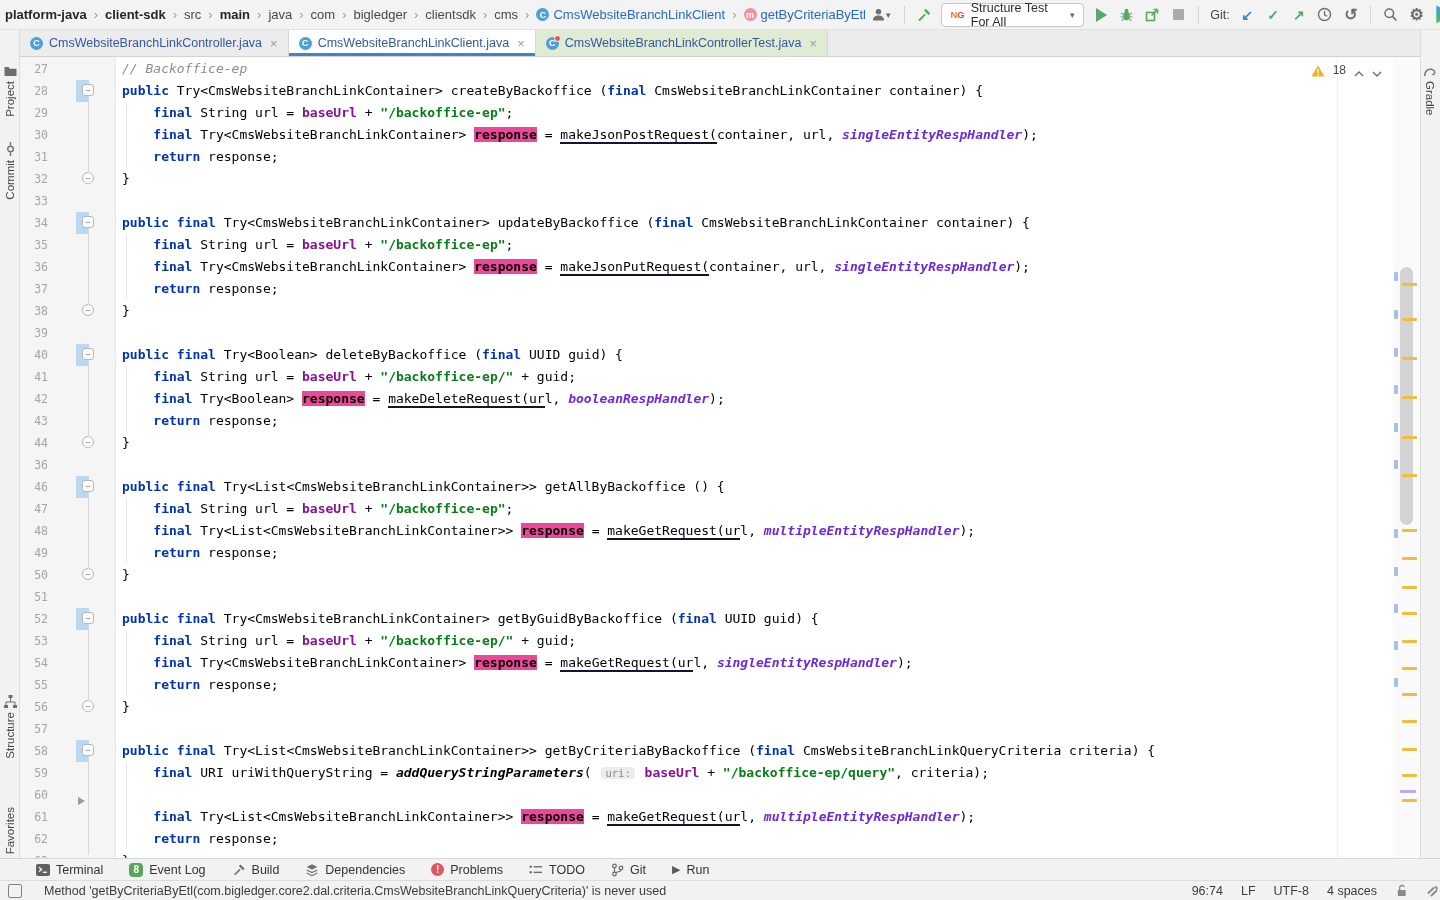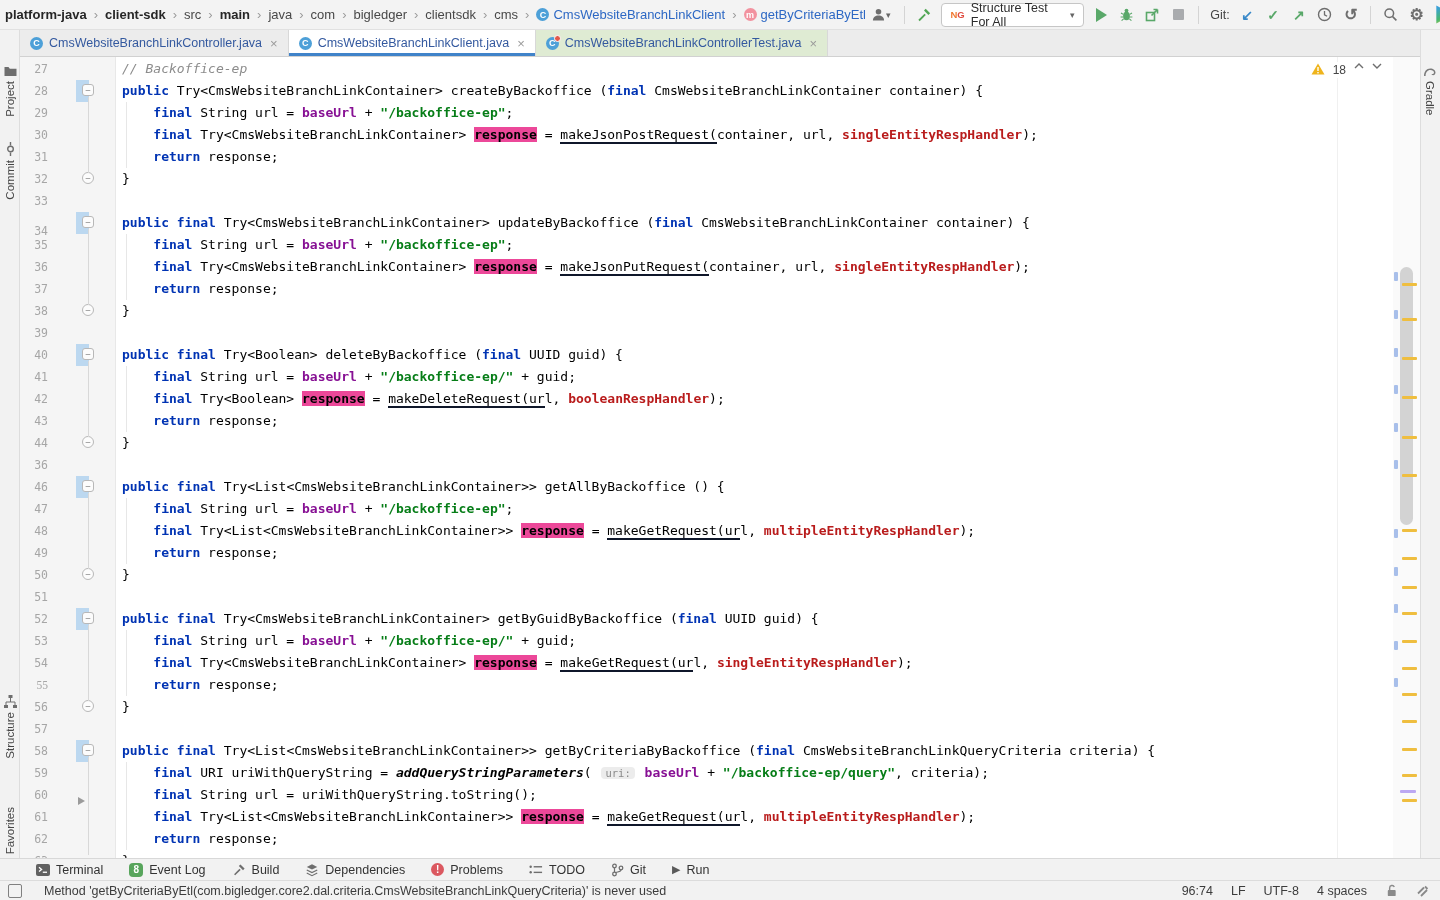--- a/index.html
+++ b/index.html
@@ -57,45 +57,45 @@
   .fold.end{border-radius:6px;}
   .fold-guide{position:absolute;left:68px;width:1px;background:#D8D8D8;}
   .gutter-arrow{position:absolute;left:58px;width:0;height:0;border-left:7px solid #9B9B9B;border-top:4.5px solid transparent;border-bottom:4.5px solid transparent;}
   .code{position:absolute;left:102px;top:0;right:27px;height:100%;}
   .code-line{position:absolute;left:0;height:22px;line-height:22px;white-space:pre;font-family:"DejaVu Sans Mono",monospace;font-size:13px;color:#000;}
   .tk-k{color:#0033B3;font-weight:bold;}
   .tk-x{color:#000;}
   .tk-c{color:#8C8C8C;font-style:italic;}
   .tk-s{color:#067D17;font-weight:bold;}
   .tk-f{color:#871094;font-weight:bold;}
-  .tk-i{color:#b91c1c;font-weight:bold;}
+  .tk-i{color:#6d28d9;font-weight:bold;font-style:italic;}
   .tk-m{color:#000;font-weight:bold;font-style:italic;}
   .tk-h{background:#ec4899;font-weight:bold;}
   .tk-e{border-bottom:2px solid #0f172a;}
   .tk-p{background:#ECECEC;color:#8A8A8A;border-radius:4px;padding:0 4px;font-size:10.5px;margin:0 2px;}
   .indent-guide{position:absolute;left:4px;width:1px;background:#E7E7E7;}
   .margin-guide{position:absolute;left:1317px;top:0;height:100%;width:1px;background:#F0F0F0;}
 
-  .inspections{position:absolute;right:34px;top:5px;display:flex;align-items:flex-start;gap:8px;font-size:12px;color:#454545;background:rgba(255,255,255,.9);padding:1px 4px;border-radius:3px;}
+  .inspections{position:absolute;right:34px;top:5px;display:flex;align-items:flex-end;gap:8px;font-size:12px;color:#454545;background:rgba(255,255,255,.9);padding:1px 4px;border-radius:3px;}
   .stripe{position:absolute;right:0;top:0;width:27px;height:100%;background:#FAFAFA;}
   .thumb{position:absolute;left:7px;width:13px;border-radius:7px;background:#C9C9C9;opacity:.8;}
   .mark-y{position:absolute;left:9px;width:15px;height:3px;background:#EFBE3F;border-radius:1px;}
   .mark-b{position:absolute;left:1px;width:4px;height:9px;background:#A8BFEA;border-radius:1px;}
   .mark-p{position:absolute;left:7px;width:16px;height:2.5px;background:#BCA8F2;border-radius:1px;}
 
   
   .bottombar{position:absolute;left:0;top:858px;width:1440px;height:22px;background:#F2F2F2;border-top:1px solid #D8D8D8;display:flex;align-items:center;gap:26px;padding-left:36px;box-sizing:border-box;font-size:12.5px;color:#333;}
   .bb-item{display:flex;align-items:center;gap:6px;}
   .badge-green{display:inline-flex;align-items:center;justify-content:center;width:14px;height:14px;border-radius:4px;background:#58A55C;color:#fff;font-size:10px;font-weight:bold;}
   .badge-red{display:inline-flex;align-items:center;justify-content:center;width:13px;height:13px;border-radius:50%;background:#DB5860;color:#fff;font-size:10px;font-weight:bold;}
 
   
   .statusbar{position:absolute;left:0;top:880px;width:1440px;height:20px;background:#F2F2F2;border-top:1px solid #DCDCDC;display:flex;align-items:center;box-sizing:border-box;font-size:12.5px;color:#3C3C3C;}
   .sb-msg{margin-left:22px;white-space:nowrap;}
-  .sb-right{margin-left:auto;display:flex;align-items:center;gap:18px;padding-right:10px;}
+  .sb-right{margin-left:auto;display:flex;align-items:center;gap:18px;}
   .sb-winicon{width:12px;height:12px;border:1.4px solid #808080;border-radius:2px;margin-left:8px;}
   svg{display:block;}
 </style>
 </head>
 <body>
 
 <div class="app">
 
   <div class="topbar">
     <div class="breadcrumb">
@@ -279,21 +279,21 @@
         <div class="lnum" style="top: 1px;">27</div>
         <div class="lnum" style="top: 23px;">28</div>
         <div class="vcs-mark" style="top: 23px;"></div>
         <div class="fold start" style="top: 27px;">−</div>
         <div class="lnum" style="top: 45px;">29</div>
         <div class="lnum" style="top: 67px;">30</div>
         <div class="lnum" style="top: 89px;">31</div>
         <div class="lnum" style="top: 111px;">32</div>
         <div class="fold end" style="top: 115px;">−</div>
         <div class="lnum" style="top: 133px;">33</div>
-        <div class="lnum" style="top: 163px;">34</div>
+        <div class="lnum" style="top: 155px;">34</div>
         <div class="vcs-mark" style="top: 155px;"></div>
         <div class="fold start" style="top: 159px;">−</div>
         <div class="lnum" style="top: 177px;">35</div>
         <div class="lnum" style="top: 199px;">36</div>
         <div class="lnum" style="top: 221px;">37</div>
         <div class="lnum" style="top: 243px;">38</div>
         <div class="fold end" style="top: 247px;">−</div>
         <div class="lnum" style="top: 265px;">39</div>
         <div class="lnum" style="top: 287px;">40</div>
         <div class="vcs-mark" style="top: 287px;"></div>
@@ -311,21 +311,21 @@
         <div class="lnum" style="top: 463px;">48</div>
         <div class="lnum" style="top: 485px;">49</div>
         <div class="lnum" style="top: 507px;">50</div>
         <div class="fold end" style="top: 511px;">−</div>
         <div class="lnum" style="top: 529px;">51</div>
         <div class="lnum" style="top: 551px;">52</div>
         <div class="vcs-mark" style="top: 551px;"></div>
         <div class="fold start" style="top: 555px;">−</div>
         <div class="lnum" style="top: 573px;">53</div>
         <div class="lnum" style="top: 595px;">54</div>
-        <div class="lnum" style="top: 617px; font-family: Liberation Serif, serif;">55</div>
+        <div class="lnum" style="top: 617px;">55</div>
         <div class="lnum" style="top: 639px;">56</div>
         <div class="fold end" style="top: 643px;">−</div>
         <div class="lnum" style="top: 661px;">57</div>
         <div class="lnum" style="top: 683px;">58</div>
         <div class="vcs-mark" style="top: 683px;"></div>
         <div class="fold start" style="top: 687px;">−</div>
         <div class="lnum" style="top: 705px;">59</div>
         <div class="lnum" style="top: 727px;">60</div>
         <div class="gutter-arrow" style="top: 740px;"></div>
         <div class="lnum" style="top: 749px;">61</div>
@@ -365,21 +365,20 @@
         <div class="code-line" style="top: 507px;"><span class="tk-x">}</span></div>
         <div class="code-line" style="top: 529px;"></div>
         <div class="code-line" style="top: 551px;"><span class="tk-k">public</span><span class="tk-x"> </span><span class="tk-k">final</span><span class="tk-x"> Try&lt;CmsWebsiteBranchLinkContainer&gt; getByGuidByBackoffice (</span><span class="tk-k">final</span><span class="tk-x"> UUID guid) {</span></div>
         <div class="code-line" style="top: 573px;"><span class="tk-x">    </span><span class="tk-k">final</span><span class="tk-x"> String url = </span><span class="tk-f">baseUrl</span><span class="tk-x"> + </span><span class="tk-s">"/backoffice-ep/"</span><span class="tk-x"> + guid;</span></div>
         <div class="code-line" style="top: 595px;"><span class="tk-x">    </span><span class="tk-k">final</span><span class="tk-x"> Try&lt;CmsWebsiteBranchLinkContainer&gt; </span><span class="tk-h">response</span><span class="tk-x"> = </span><span class="tk-e">makeGetRequest(ur</span><span class="tk-x">l, </span><span class="tk-i">singleEntityRespHandler</span><span class="tk-x">);</span></div>
         <div class="code-line" style="top: 617px;"><span class="tk-x">    </span><span class="tk-k">return</span><span class="tk-x"> response;</span></div>
         <div class="code-line" style="top: 639px;"><span class="tk-x">}</span></div>
         <div class="code-line" style="top: 661px;"></div>
         <div class="code-line" style="top: 683px;"><span class="tk-k">public</span><span class="tk-x"> </span><span class="tk-k">final</span><span class="tk-x"> Try&lt;List&lt;CmsWebsiteBranchLinkContainer&gt;&gt; getByCriteriaByBackoffice (</span><span class="tk-k">final</span><span class="tk-x"> CmsWebsiteBranchLinkQueryCriteria criteria) {</span></div>
         <div class="code-line" style="top: 705px;"><span class="tk-x">    </span><span class="tk-k">final</span><span class="tk-x"> URI uriWithQueryString = </span><span class="tk-m">addQueryStringParameters</span><span class="tk-x">( </span><span class="tk-p">uri:</span><span class="tk-x"> </span><span class="tk-f">baseUrl</span><span class="tk-x"> + </span><span class="tk-s">"/backoffice-ep/query"</span><span class="tk-x">, criteria);</span></div>
-        <div class="code-line" style="top: 727px;"><span class="tk-x">    </span><span class="tk-k">final</span><span class="tk-x"> String url = uriWithQueryString.toString();</span></div>
         <div class="code-line" style="top: 749px;"><span class="tk-x">    </span><span class="tk-k">final</span><span class="tk-x"> Try&lt;List&lt;CmsWebsiteBranchLinkContainer&gt;&gt; </span><span class="tk-h">response</span><span class="tk-x"> = </span><span class="tk-e">makeGetRequest(ur</span><span class="tk-x">l, </span><span class="tk-i">multipleEntityRespHandler</span><span class="tk-x">);</span></div>
         <div class="code-line" style="top: 771px;"><span class="tk-x">    </span><span class="tk-k">return</span><span class="tk-x"> response;</span></div>
         <div class="code-line" style="top: 793px;"><span class="tk-x">}</span></div>
         <div class="indent-guide" style="top: 45px; height: 66px;"></div>
         <div class="indent-guide" style="top: 177px; height: 66px;"></div>
         <div class="indent-guide" style="top: 309px; height: 66px;"></div>
         <div class="indent-guide" style="top: 441px; height: 66px;"></div>
         <div class="indent-guide" style="top: 573px; height: 66px;"></div>
         <div class="indent-guide" style="top: 705px; height: 88px;"></div>
       </div>

